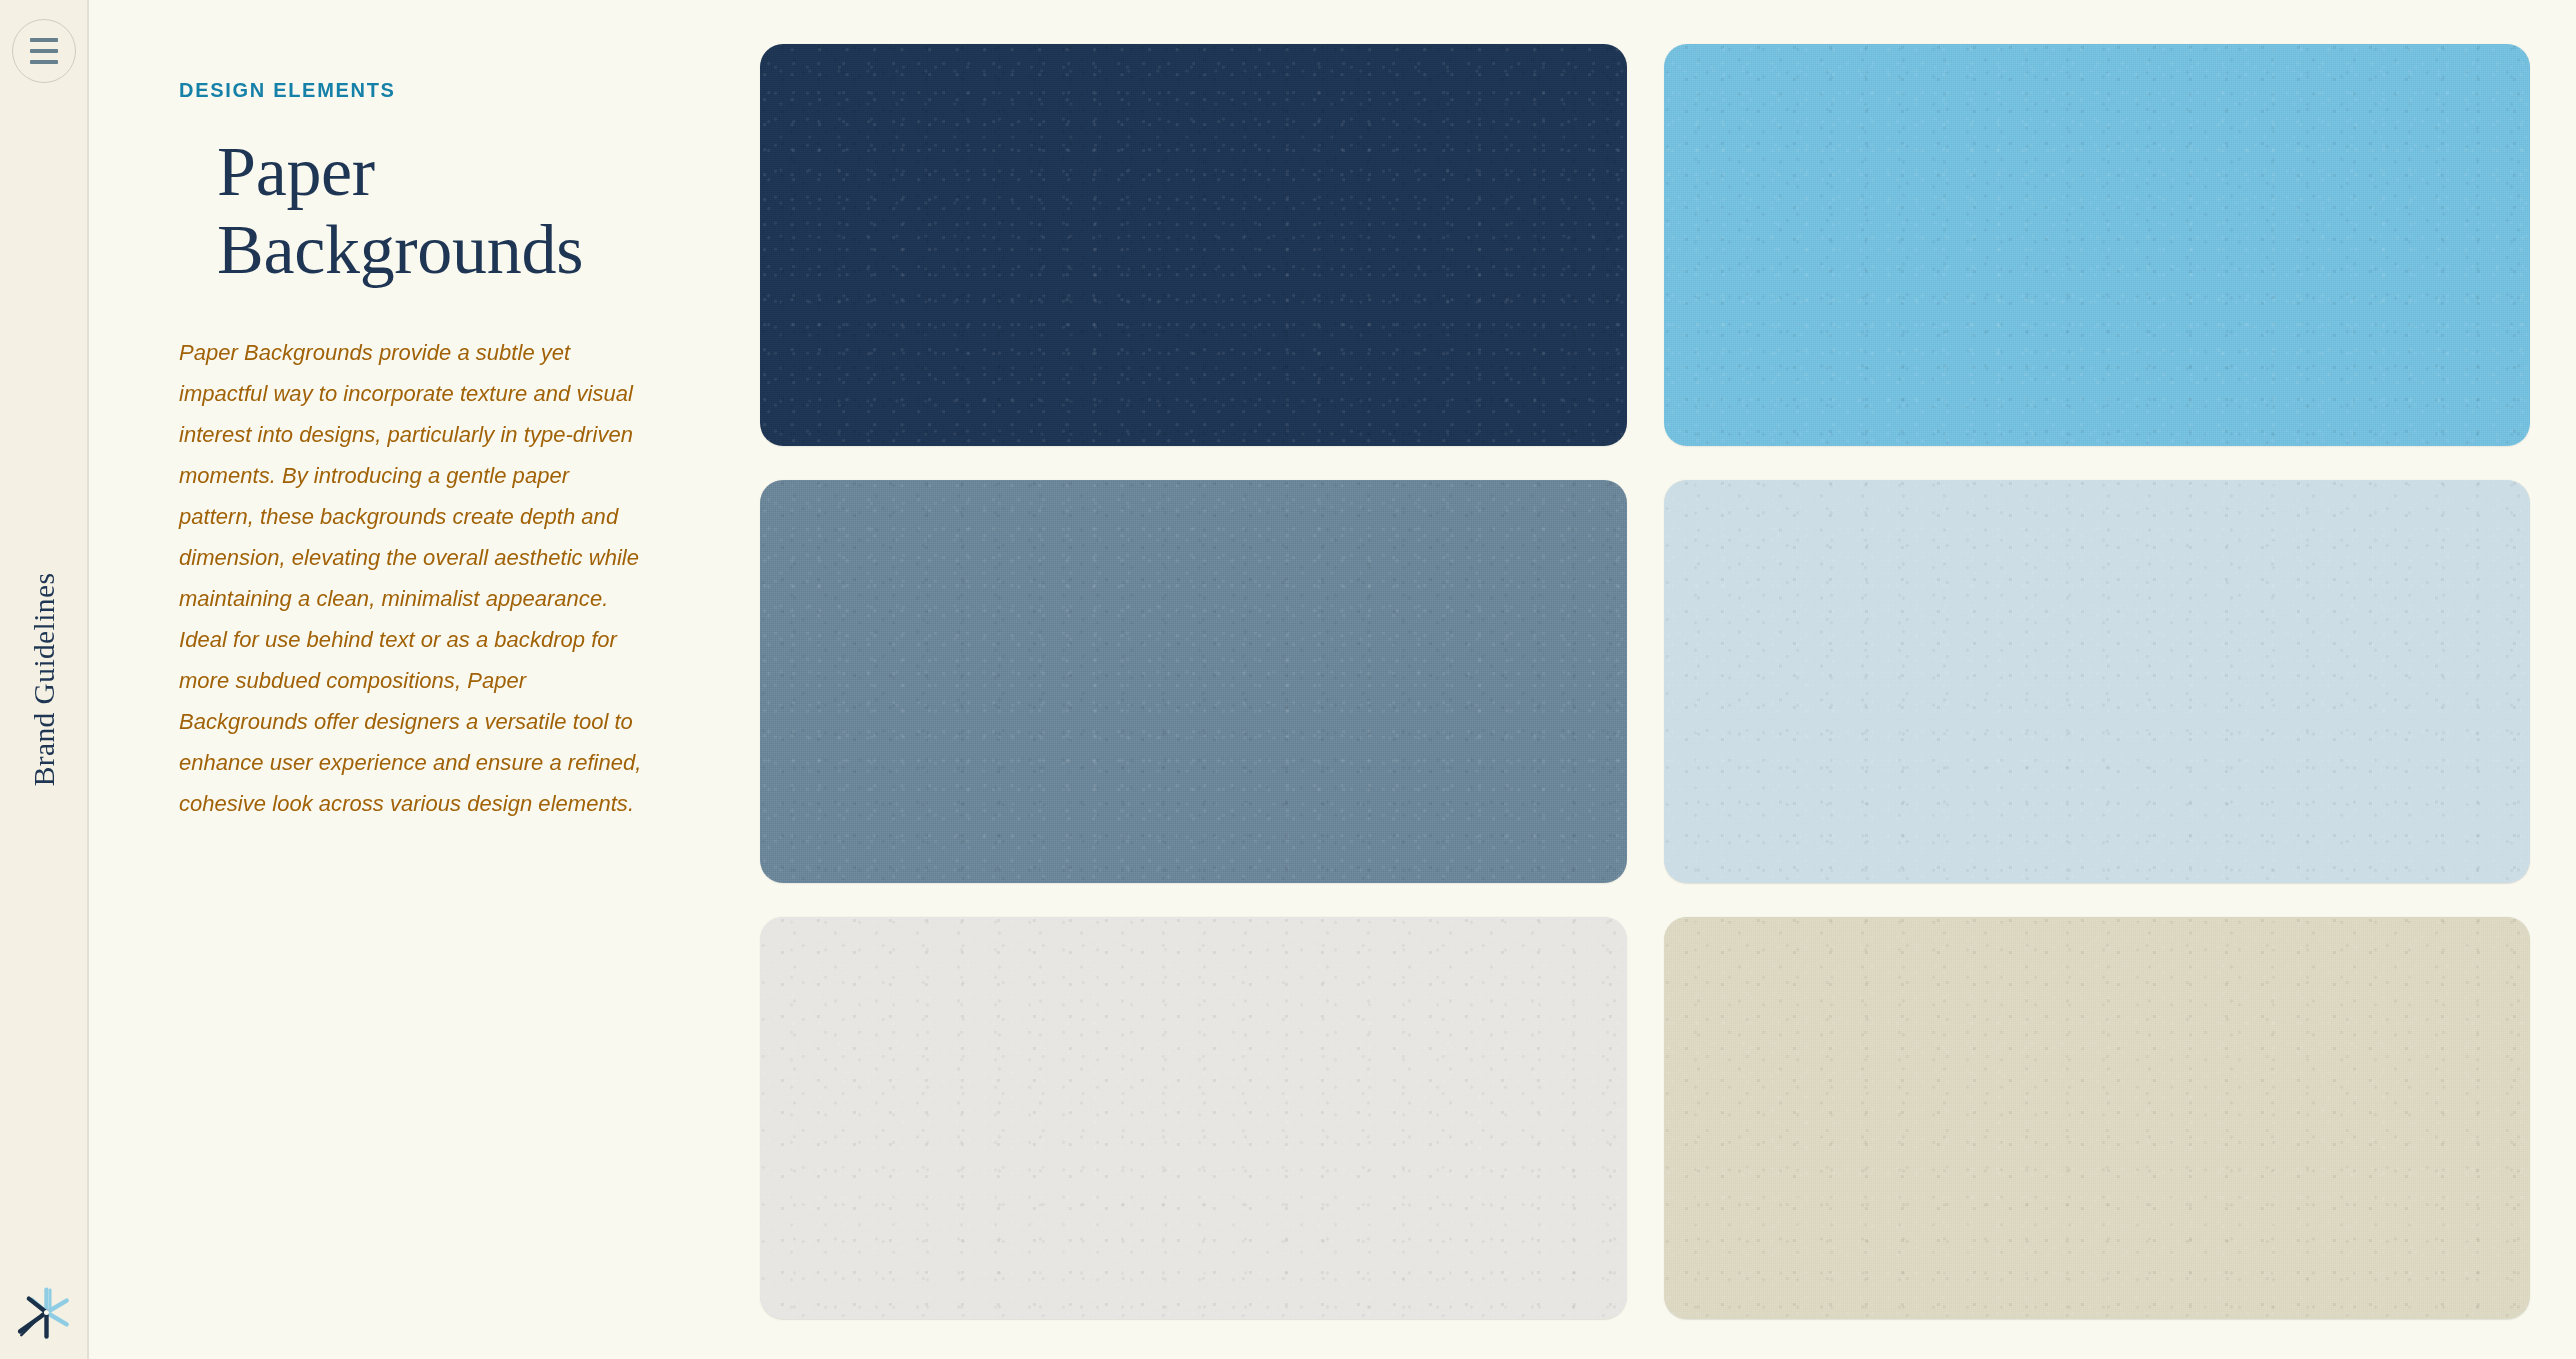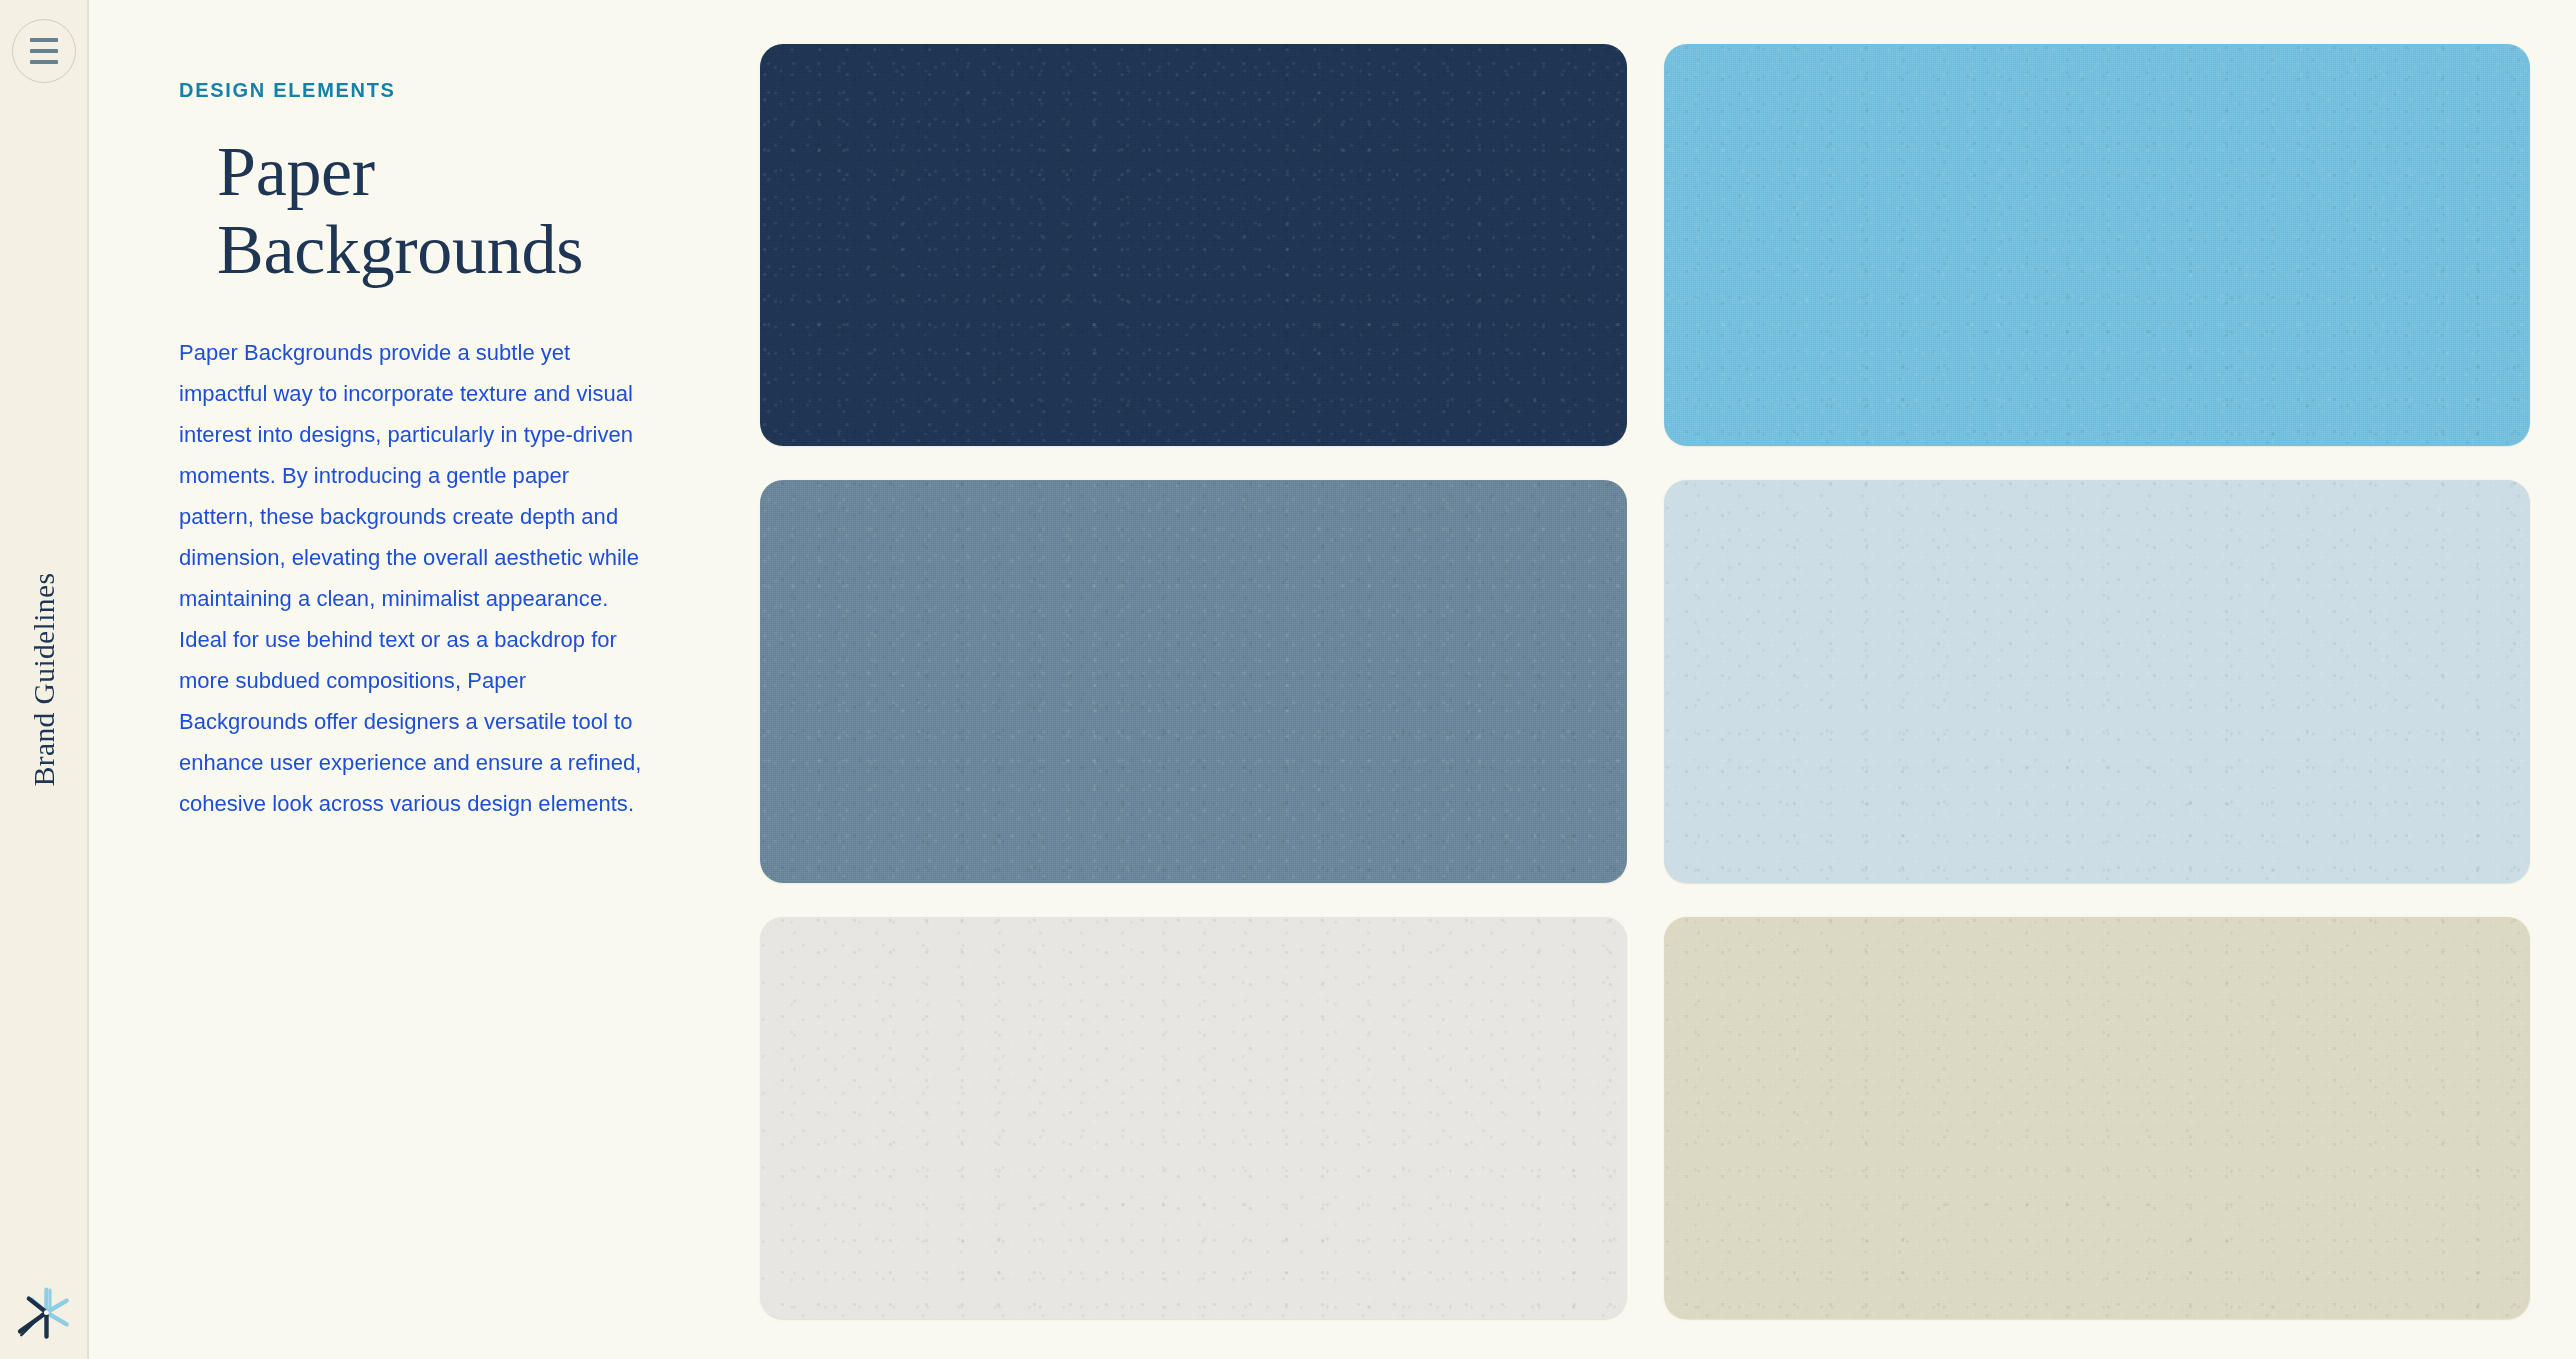--- a/index.html
+++ b/index.html
@@ -118,23 +118,24 @@
     color: #1e3553;
     letter-spacing: -0.3px;
     max-width: 416px;
     margin-bottom: 42px;
     margin-left: 38px;
   }
 
   .body-copy {
     font-size: 22px;
     line-height: 41px;
-    color: #1d4ed8;
+    color: #a16207;
     max-width: 463px;
     letter-spacing: 0.03px;
+    font-style: italic;
   }
 
   
   .swatch-grid {
     flex: 1 1 auto;
     display: grid;
     grid-template-columns: 1fr 1fr;
     grid-template-rows: 1fr 1fr 1fr;
     column-gap: 37px;
     row-gap: 34px;

